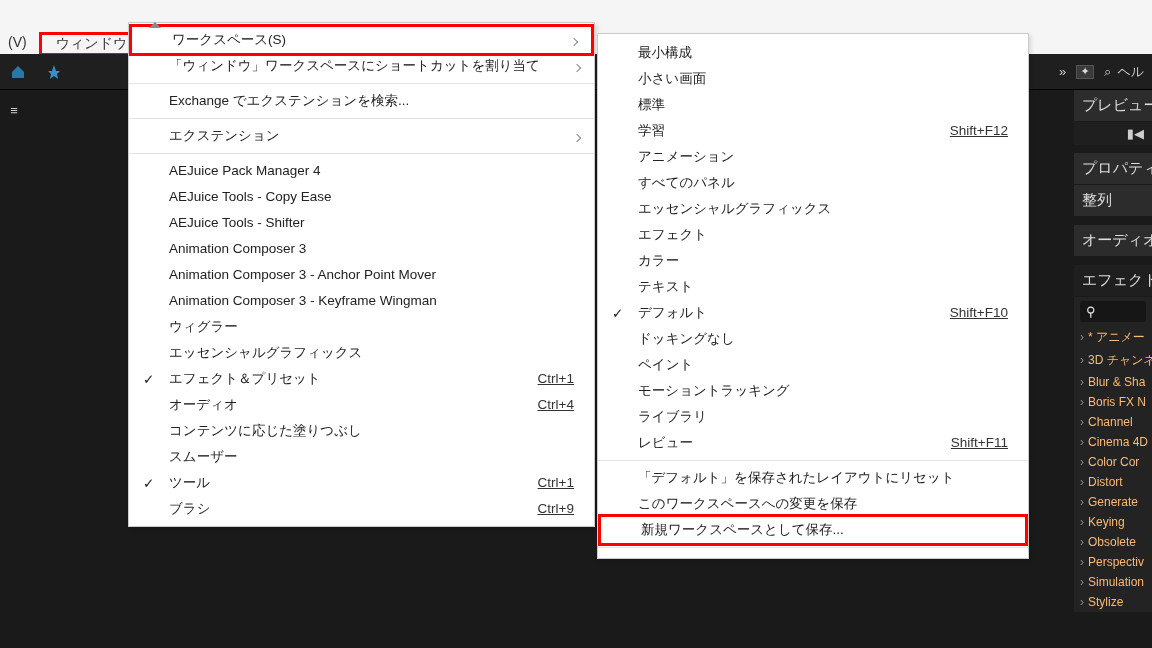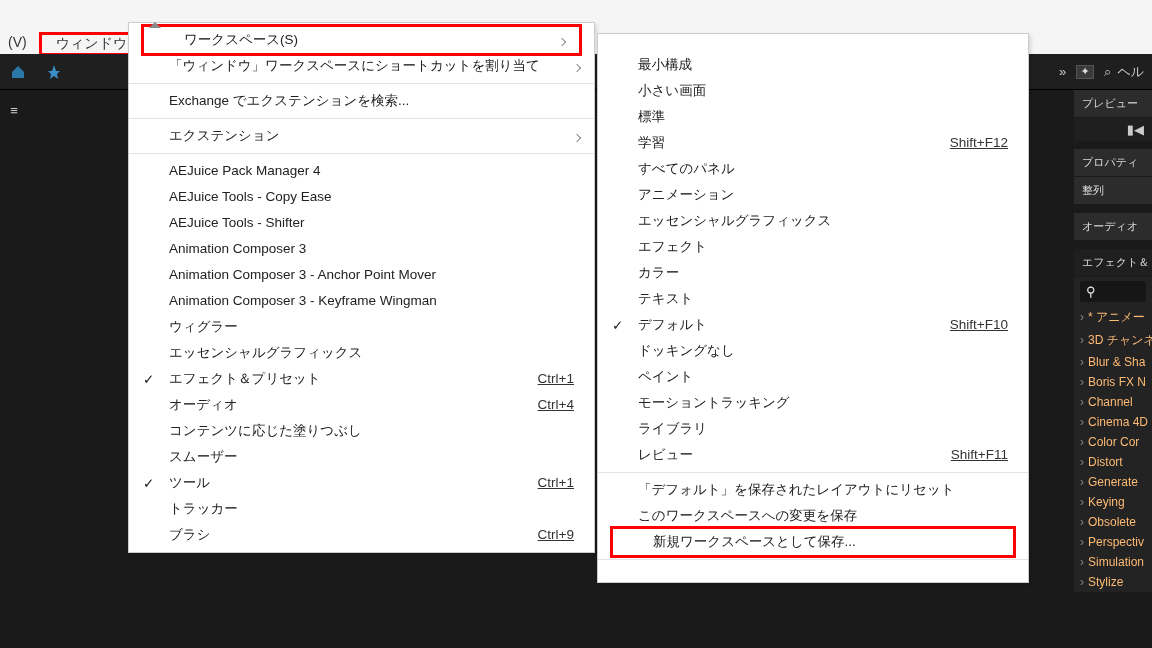--- a/index.html
+++ b/index.html
@@ -20,28 +20,28 @@
 .searchbox { display:flex; align-items:center; gap:6px; color:#ccc; }
 
 
 .menu1 { position:absolute; top:22px; left:128px; width:467px; background:#fff; color:#222; border:1px solid #ccc; box-shadow:2px 2px 4px rgba(0,0,0,.12); padding:4px 0; }
 .menu1 .arrow-up { position:absolute; top:-1px; left:20px; width:0;height:0;border-left:6px solid transparent;border-right:6px solid transparent;border-bottom:6px solid #888; }
 .menuitem { display:flex; align-items:center; padding:4px 20px 4px 40px; font-size:13.5px; line-height:18px; position:relative; white-space:nowrap; }
 .menuitem .chk { position:absolute; left:14px; top:5px; }
 .menuitem .short { margin-left:auto; padding-left:40px; color:#333;text-decoration:underline; }
 .menuitem .sub { position:absolute; right:14px; top:5px; }
 .sep { height:1px; background:#e4e4e4; margin:4px 0; }
-.hl-red { border:3px solid #f00; margin:-3px 12px; }
-
-
-.menu2 { position:absolute; top:33px; left:597px; width:432px; background:#fff; color:#222; border:1px solid #ccc; box-shadow:2px 2px 4px rgba(0,0,0,.12); padding:18px 0; }
+.hl-red { border:3px solid #f00; margin:-3px 0; }
+
+
+.menu2 { position:absolute; top:33px; left:597px; width:432px; background:#fff; color:#222; border:1px solid #ccc; box-shadow:2px 2px 4px rgba(0,0,0,.12); padding:6px 0; }
 
 
 .rightpanel { position:absolute; top:90px; right:0; width:78px; display:flex; flex-direction:column; }
-.rightpanel .panel-tab { background:#2c2c2c; padding:6px 8px; border-bottom:1px solid #1a1a1a; color:#ddd; font-size:11px; white-space:nowrap; overflow:hidden; }
+.rightpanel .panel-tab { background:#2c2c2c; padding:6px 8px; border-bottom:1px solid #1a1a1a; color:#ddd; font-size:15px; white-space:nowrap; overflow:hidden; }
 .rightpanel .panel-tab.sel { background:#1f1f1f; }
 .rightpanel .sp { height:8px; }
 .rightpanel .iconrow { display:flex; justify-content:flex-end; padding:4px 8px; gap:6px; background:#1f1f1f; }
 .rightpanel .list { background:#232323; }
 .rightpanel .list .row { padding:3px 6px; font-size:12px; color:#fdba74; white-space:nowrap; overflow:hidden; }
 .rightpanel .list .row::before { content:"›"; color:#888; margin-right:4px; }
 .rightpanel .searchfield { background:#161616; margin:4px 6px; padding:3px 6px; display:flex; align-items:center; gap:6px; border-radius:3px; }
 .chev { display:inline-block; border-right:1.5px solid #888; border-bottom:1.5px solid #888; width:6px;height:6px; transform:rotate(-45deg); }
 </style>
 </head>
@@ -138,47 +138,44 @@
     </div>
   <div class="menuitem">
       <span>スムーザー</span>
     </div>
   <div class="menuitem">
       <span class="chk">✓</span>
       <span>ツール</span>
       <span class="short">Ctrl+1</span>
     </div>
   <div class="menuitem">
-      <span>トラッカー</span>
-    </div>
-  <div class="menuitem">
       <span>ブラシ</span>
       <span class="short">Ctrl+9</span>
     </div>
 </div>
 
 <div class="menu2">
   <div class="menuitem">
       <span>最小構成</span>
     </div>
   <div class="menuitem">
       <span>小さい画面</span>
     </div>
   <div class="menuitem">
       <span>標準</span>
     </div>
   <div class="menuitem">
       <span>学習</span>
       <span class="short">Shift+F12</span>
     </div>
   <div class="menuitem">
+      <span>アニメーション</span>
+    </div>
+  <div class="menuitem">
       <span>すべてのパネル</span>
-    </div>
-  <div class="menuitem">
-      <span>アニメーション</span>
     </div>
   <div class="menuitem">
       <span>エッセンシャルグラフィックス</span>
     </div>
   <div class="menuitem">
       <span>エフェクト</span>
     </div>
   <div class="menuitem">
       <span>カラー</span>
     </div>

